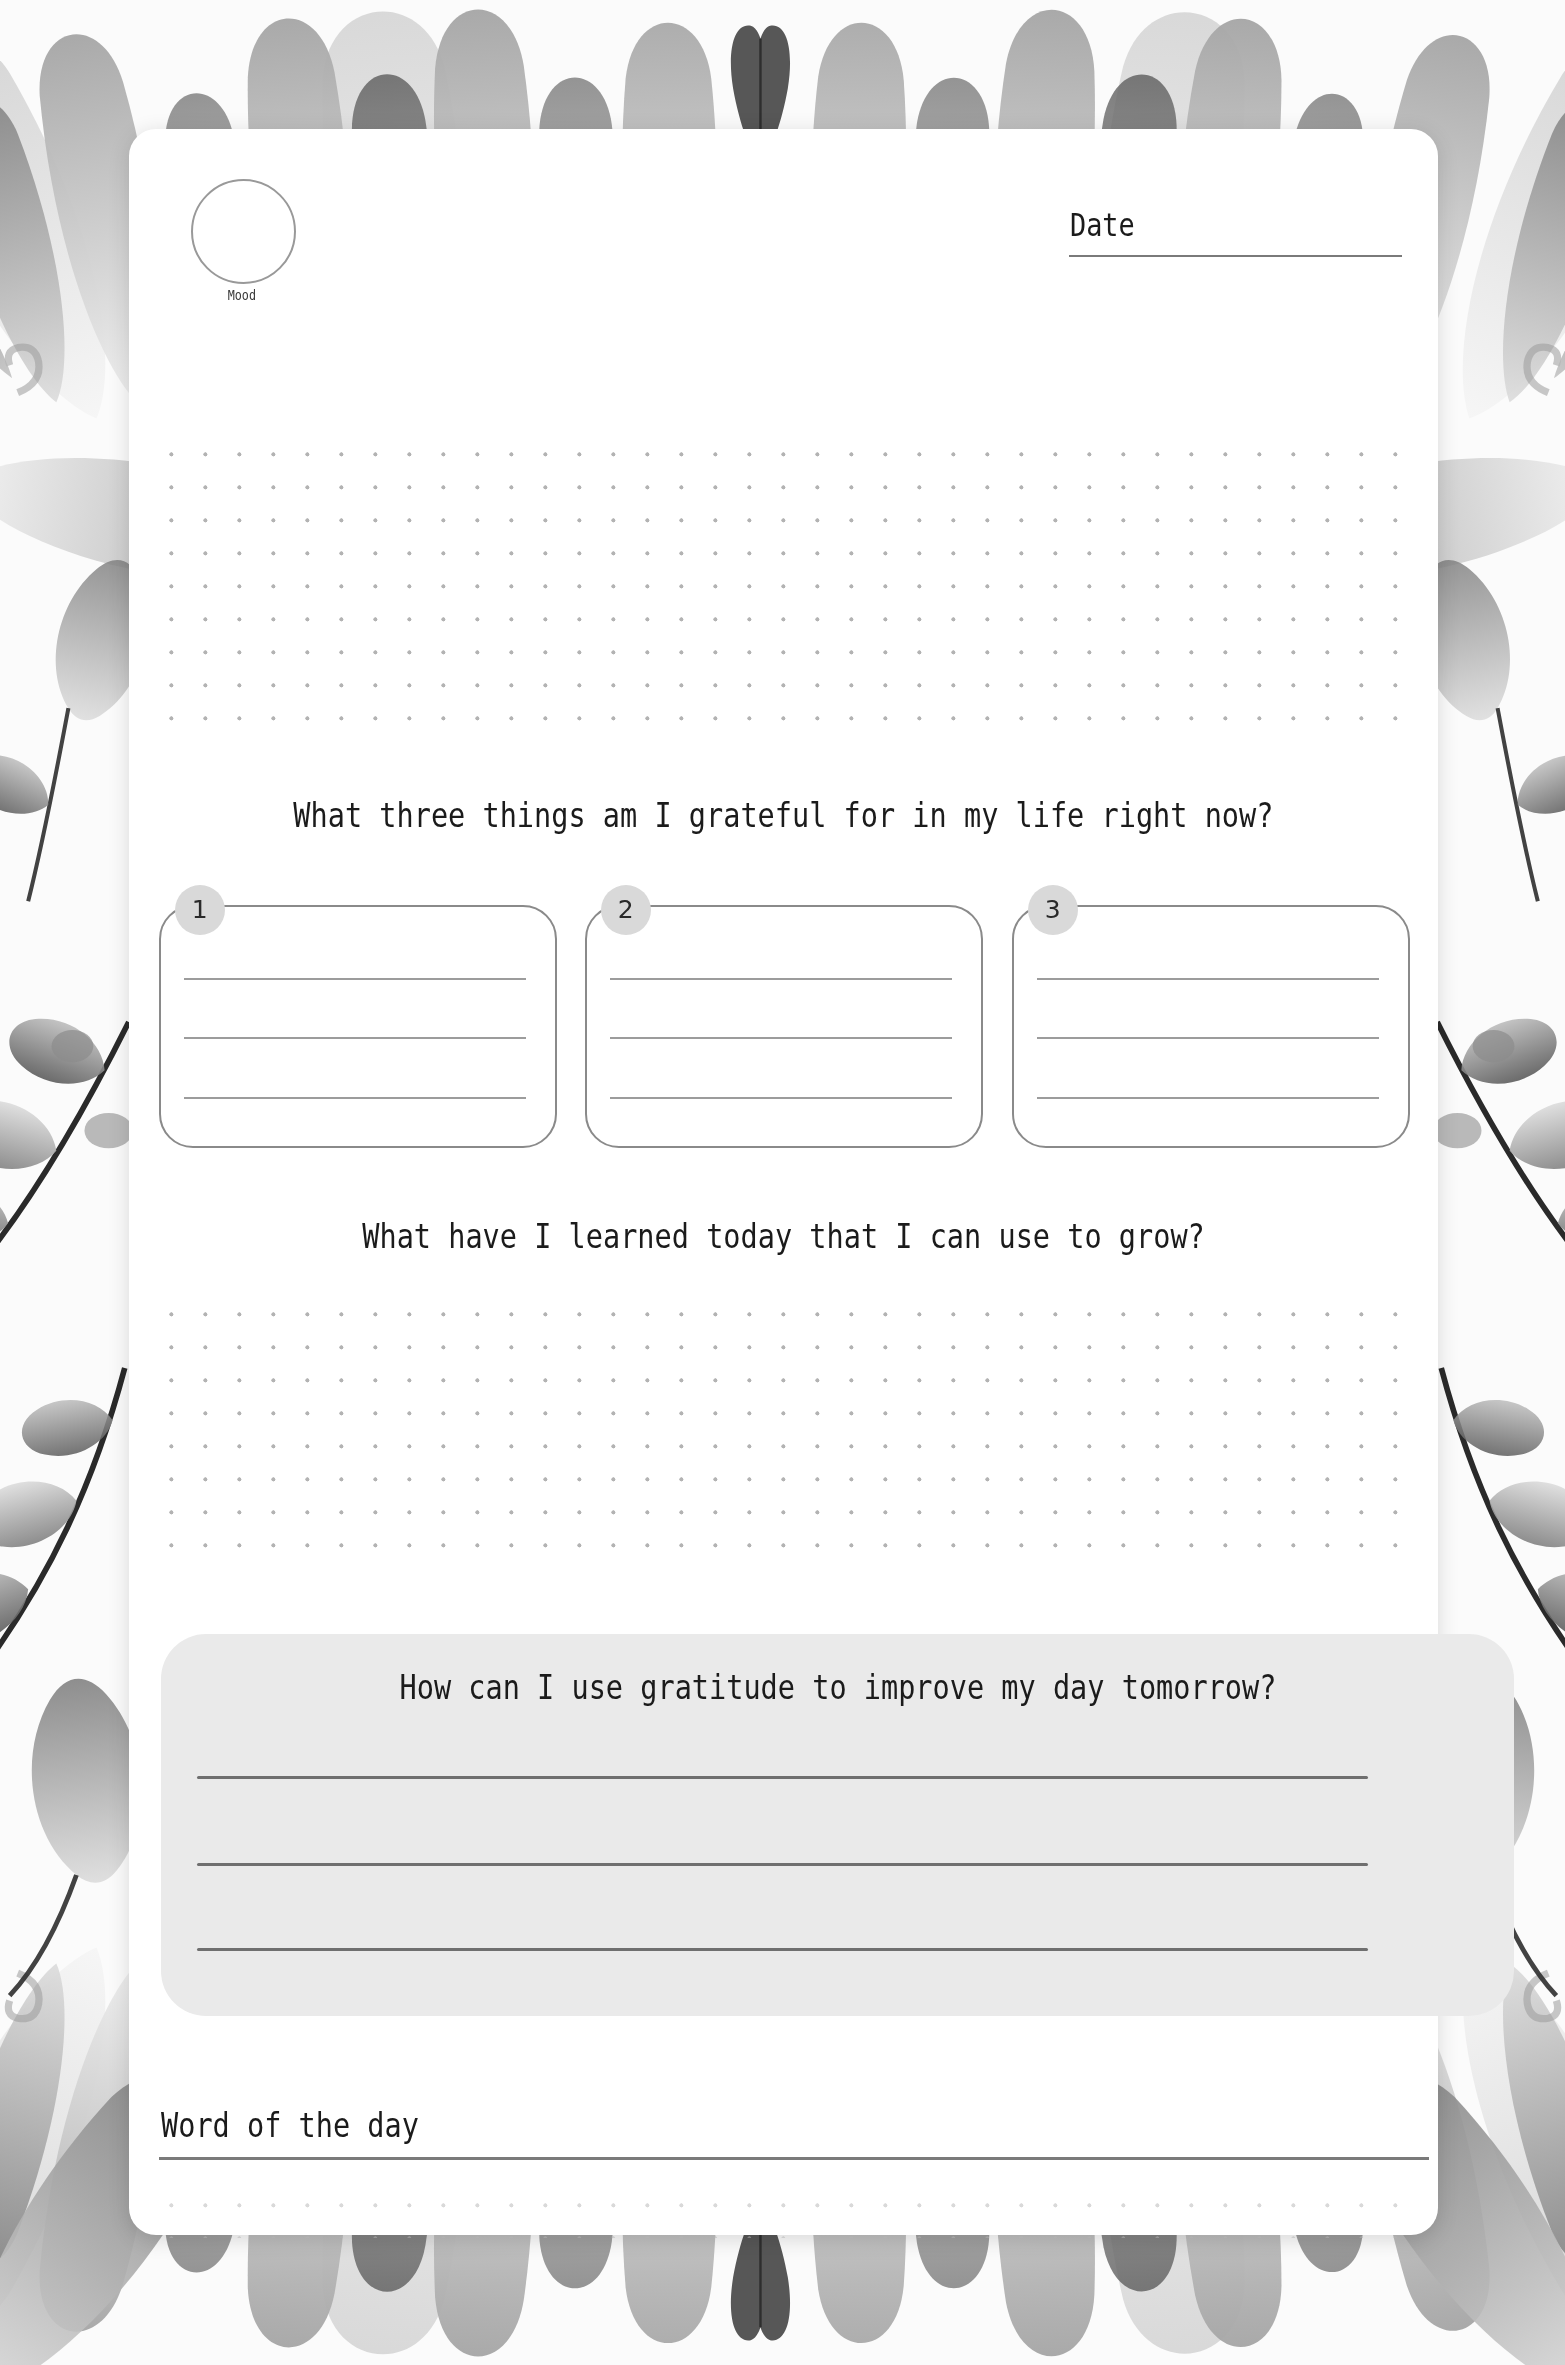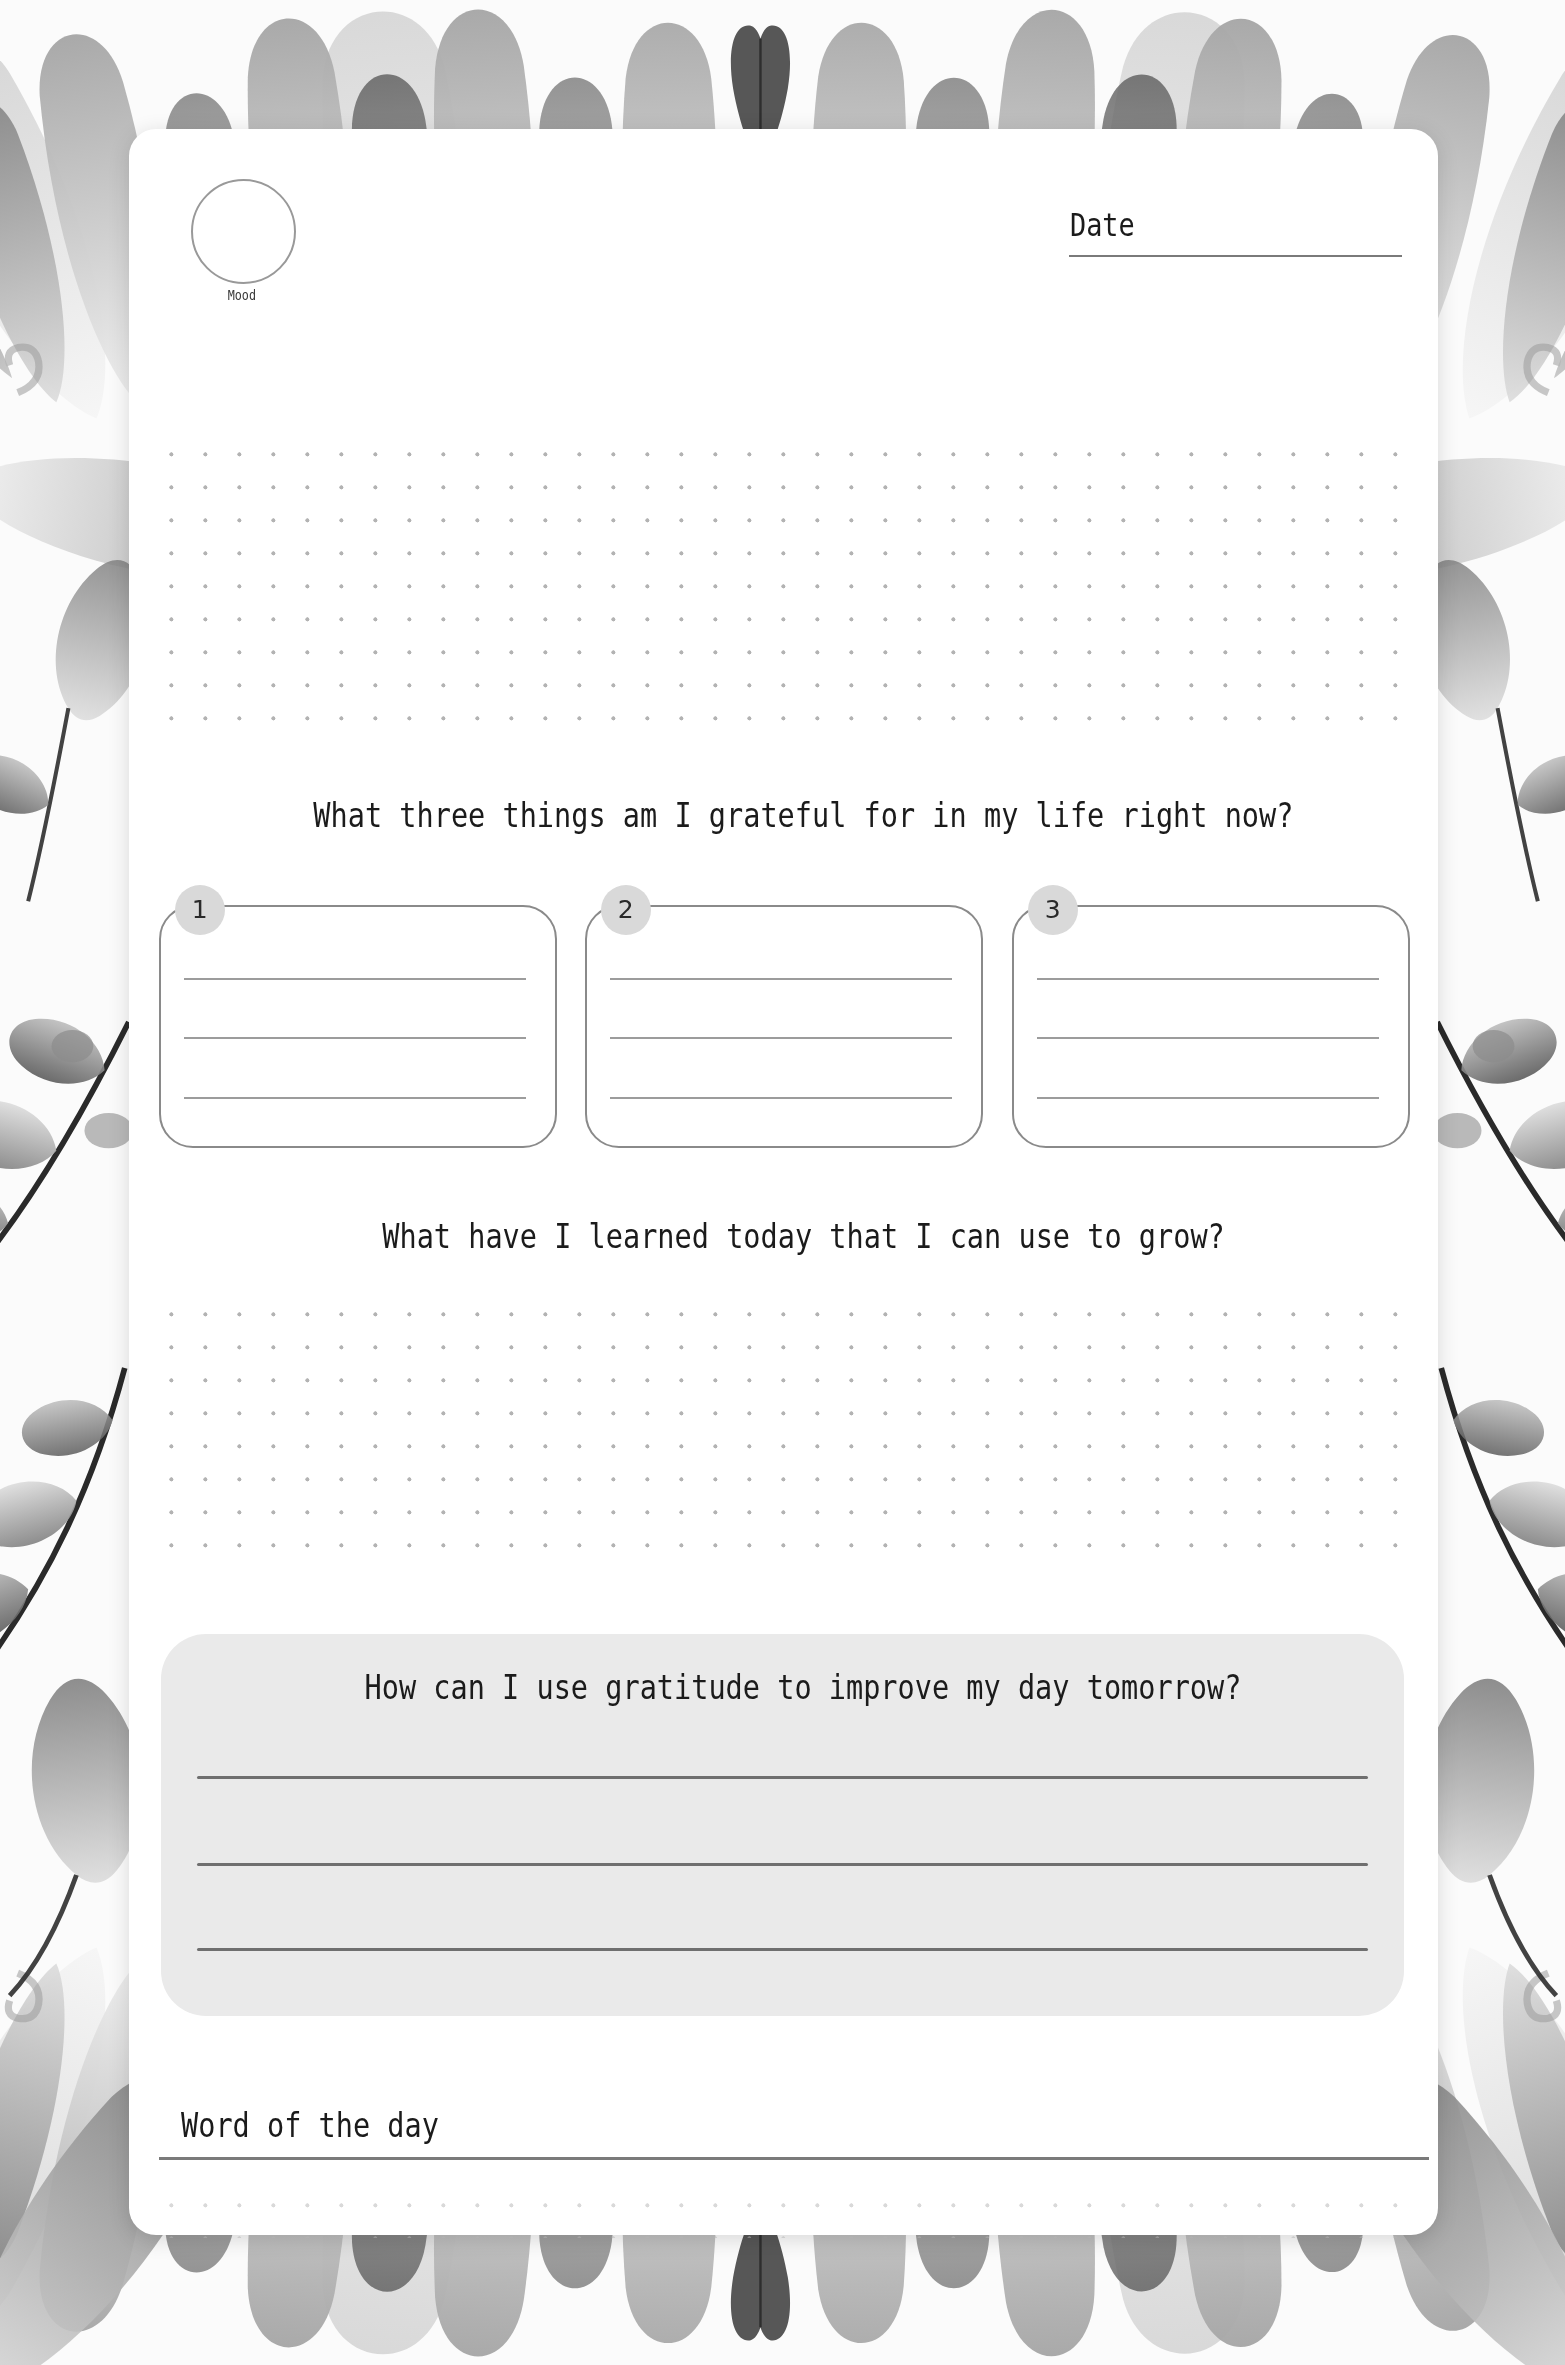--- a/index.html
+++ b/index.html
@@ -11,39 +11,39 @@
   #stage{position:relative;width:1566px;height:2366px;overflow:hidden;background:var(--page-bg);
          font-family:"DejaVu Sans Mono","Liberation Mono",monospace;color:var(--text);}
   #bg{position:absolute;inset:0;z-index:0;}
   #card{position:absolute;left:129px;top:129px;width:1309px;height:2106px;background:var(--card-bg);
         border-radius:27px;z-index:1;box-shadow:0 4.8px 21px rgba(0,0,0,.14);}
   .abs{position:absolute;}
   .q{left:0;width:100%;text-align:center;white-space:nowrap;}
   .cond{display:inline-block;transform:scaleX(.84);transform-origin:50% 50%;}
   .cond-l{display:inline-block;transform:scaleX(.84);transform-origin:0 50%;}
   .h44{font-size:35px;line-height:1.1;}
-  .h42{font-size:34px;line-height:1.1;padding-left:20px;}
+  .h42{font-size:34px;line-height:1.1;}
   .h40{font-size:32px;line-height:1.1;}
   .mood-circle{left:62px;top:50px;width:101px;height:101px;border:2.4px solid var(--circle-border);
                border-radius:50%;background:var(--card-bg);}
   .mood-label{left:46px;top:158px;width:134px;text-align:center;font-size:14px;color:#3a3a3a;}
   .date-label{left:941px;top:79px;}
   .date-line{left:940px;top:126px;width:333px;height:2.4px;background:var(--rule-mid);}
   .dots{background-image:radial-gradient(circle at 2.4px 2.4px,var(--dot) 1.8px,rgba(0,0,0,0) 2.3px);
         background-size:34px 33px;}
   .grid1{left:40px;top:323px;width:1231px;height:274px;}
   .grid2{left:40px;top:1183px;width:1231px;height:238px;}
   .gridw{left:40px;top:2074px;width:1231px;height:35px;opacity:.5;}
   .gbox{top:776px;width:394px;height:239px;border:2.4px solid var(--box-border);border-radius:34px;
         background:var(--card-bg);}
   .badge{position:absolute;left:13.7px;top:-22.5px;width:50px;height:50px;border-radius:50%;
          background:var(--badge-bg);display:flex;align-items:center;justify-content:center;
          font-family:"DejaVu Sans","Liberation Sans",sans-serif;font-size:25px;color:#2a2a2a;}
   .bline{position:absolute;left:22.5px;right:29px;height:1.6px;background:var(--box-line);}
-  .panel{left:32px;top:1505px;width:1243px;height:382px;background:var(--gray-panel);border-radius:45px;}
+  .panel{left:32px;top:1505px;width:1353px;height:382px;background:var(--gray-panel);border-radius:45px;}
   .panel-q{position:absolute;left:0;top:35px;width:100%;text-align:center;white-space:nowrap;}
   .pline{position:absolute;left:36px;width:1171px;height:3.2px;background:var(--rule-dark);border-radius:1.6px;}
   .word-label{left:32px;top:1978px;}
   .word-line{left:30px;top:2028px;width:1270px;height:3.2px;background:var(--rule-mid);}
 </style>
 </head>
 <body>
 
 <div id="stage">
 

